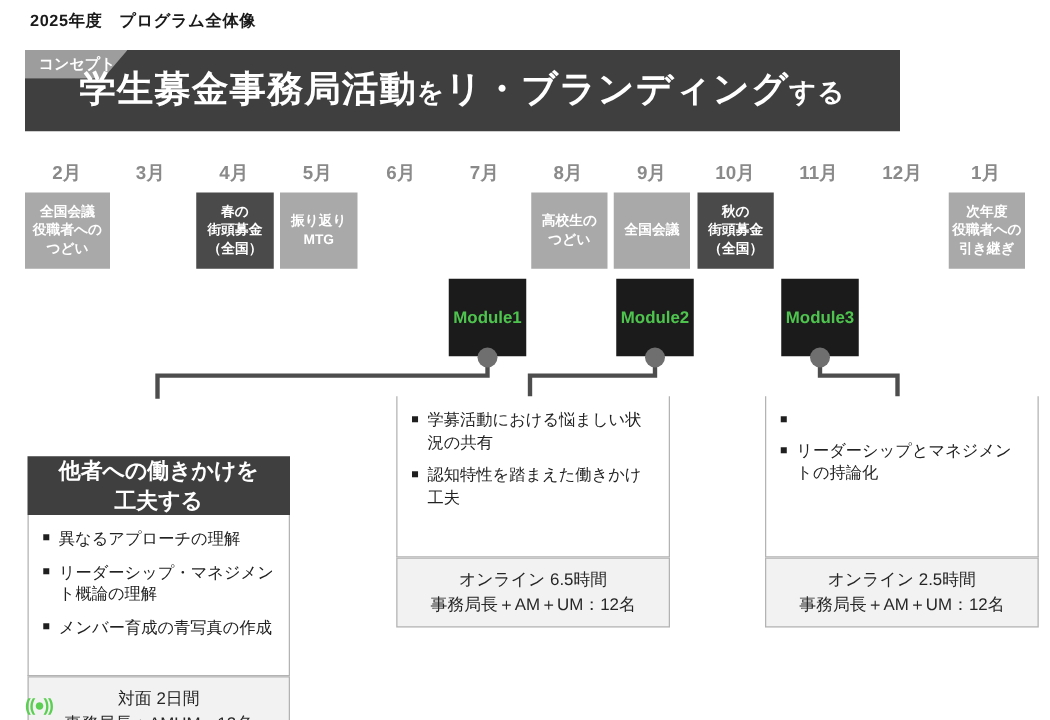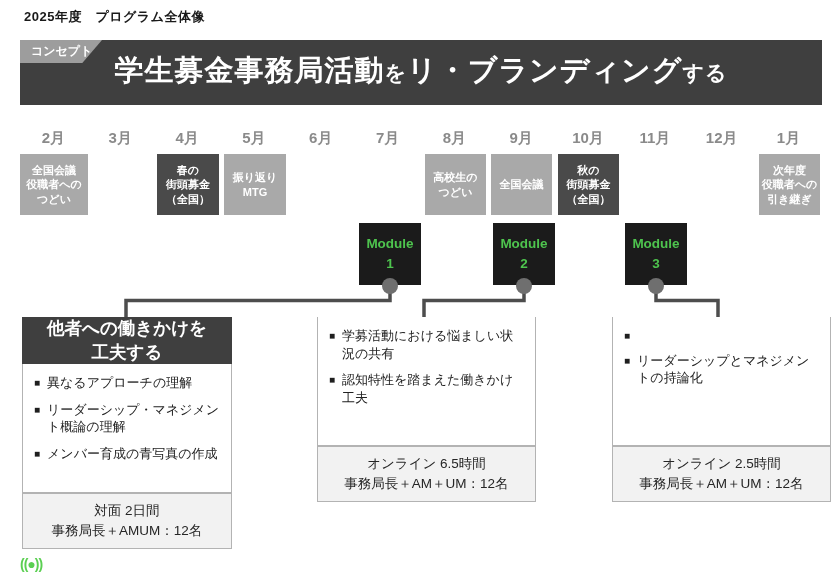--- a/index.html
+++ b/index.html
@@ -4,21 +4,21 @@
 <style>
   html,body{margin:0;padding:0;}
   body{
     width:840px;height:576px;background:#ffffff;position:relative;overflow:hidden;
     font-family:"Liberation Sans","DejaVu Sans",sans-serif;
   }
   .abs{position:absolute;}
   
   .page-title{left:24px;top:8px;font-size:13px;font-weight:bold;color:#1a1a1a;letter-spacing:.5px;}
   
-  .banner{left:20px;top:40px;width:802px;height:65px;background:#3f3f3f;}
+  .banner{left:20px;top:40px;width:700px;height:65px;background:#3f3f3f;}
   .concept-tag{
     position:absolute;left:0;top:0;width:82px;height:23px;background:#9d9d9d;
     clip-path:polygon(0 0,100% 0,76% 100%,0 100%);
     color:#ffffff;font-size:12px;font-weight:bold;line-height:23px;padding-left:11px;box-sizing:border-box;
   }
   .banner-line{position:absolute;left:0;right:0;top:50%;transform:translateY(-54%);text-align:center;color:#ffffff;font-weight:bold;white-space:nowrap;}
   .banner-line .big{font-size:29px;letter-spacing:1px;}
   .banner-line .small{font-size:21px;letter-spacing:1px;}
   
   .months{left:20px;top:129px;width:802px;display:flex;}
@@ -26,29 +26,29 @@
   
   .event{
     top:154px;height:61px;display:flex;flex-direction:column;justify-content:center;align-items:center;
     color:#ffffff;font-size:11px;font-weight:bold;line-height:1.3;text-align:center;
   }
   .event.gray{background:#a9a9a9;}
   .event.dark{background:#4a4a4a;}
   
   .module{
     top:223px;width:62px;height:62px;background:#1b1b1b;color:#4ec44e;
-    display:flex;flex-direction:column;justify-content:center;align-items:center;
+    display:flex;flex-direction:row;justify-content:center;align-items:center;
     font-size:13.5px;font-weight:bold;line-height:1.45;text-align:center;
   }
   
   .connectors{left:0;top:0;width:840px;height:576px;pointer-events:none;}
   
   .col-header{
     background:#3f3f3f;color:#ffffff;font-weight:bold;font-size:17.5px;line-height:1.32;
-    height:47px;display:flex;flex-direction:column;justify-content:center;align-items:center;text-align:center;box-sizing:border-box;
+    height:47px;display:flex;flex-direction:column;justify-content:center;align-items:center;text-align:center;box-sizing:border-box;margin-top:48px;
   }
   .col-body{
     background:#ffffff;border:1px solid #b3b3b3;border-top:none;height:129px;box-sizing:border-box;
     padding:10px 9px 0 9px;
   }
   .bullet{display:flex;margin-bottom:9px;color:#222222;font-size:13px;line-height:1.35;}
   .bullet .marker{font-size:10px;color:#1f1f1f;margin:2px 7px 0 2px;flex:0 0 auto;}
   .col-footer{
     background:#f2f2f2;border:1px solid #b3b3b3;border-top:1px solid #b3b3b3;height:56px;box-sizing:border-box;
     display:flex;flex-direction:column;justify-content:center;align-items:center;

